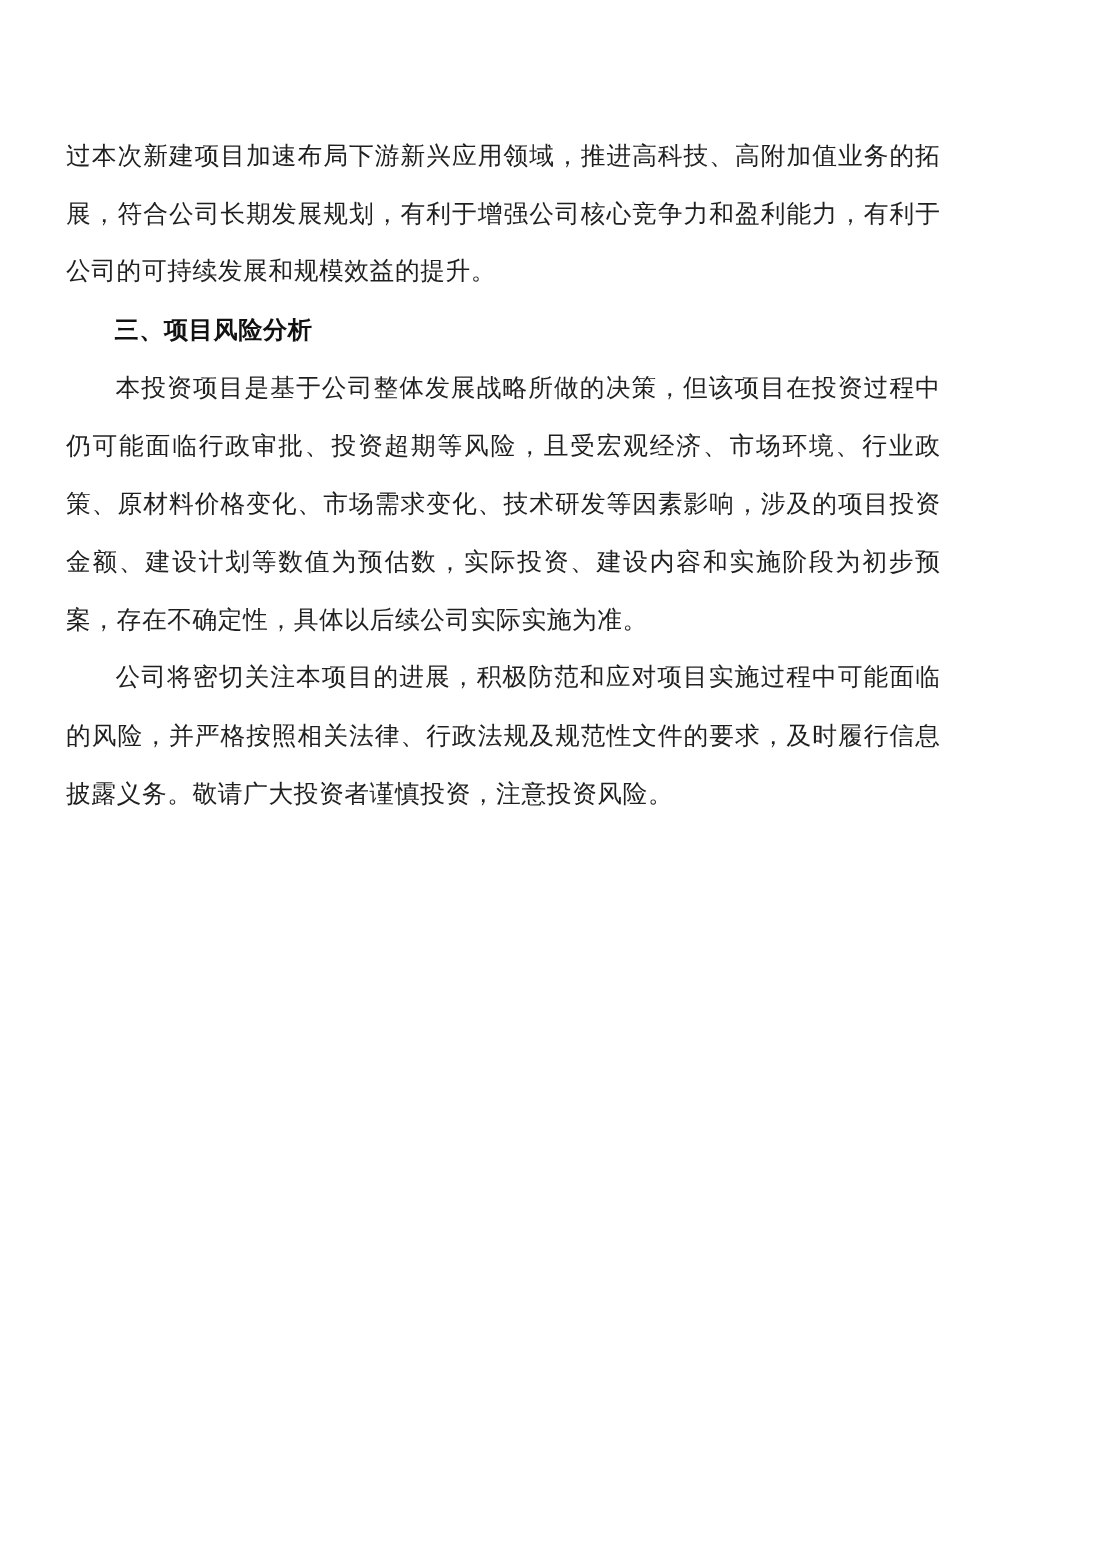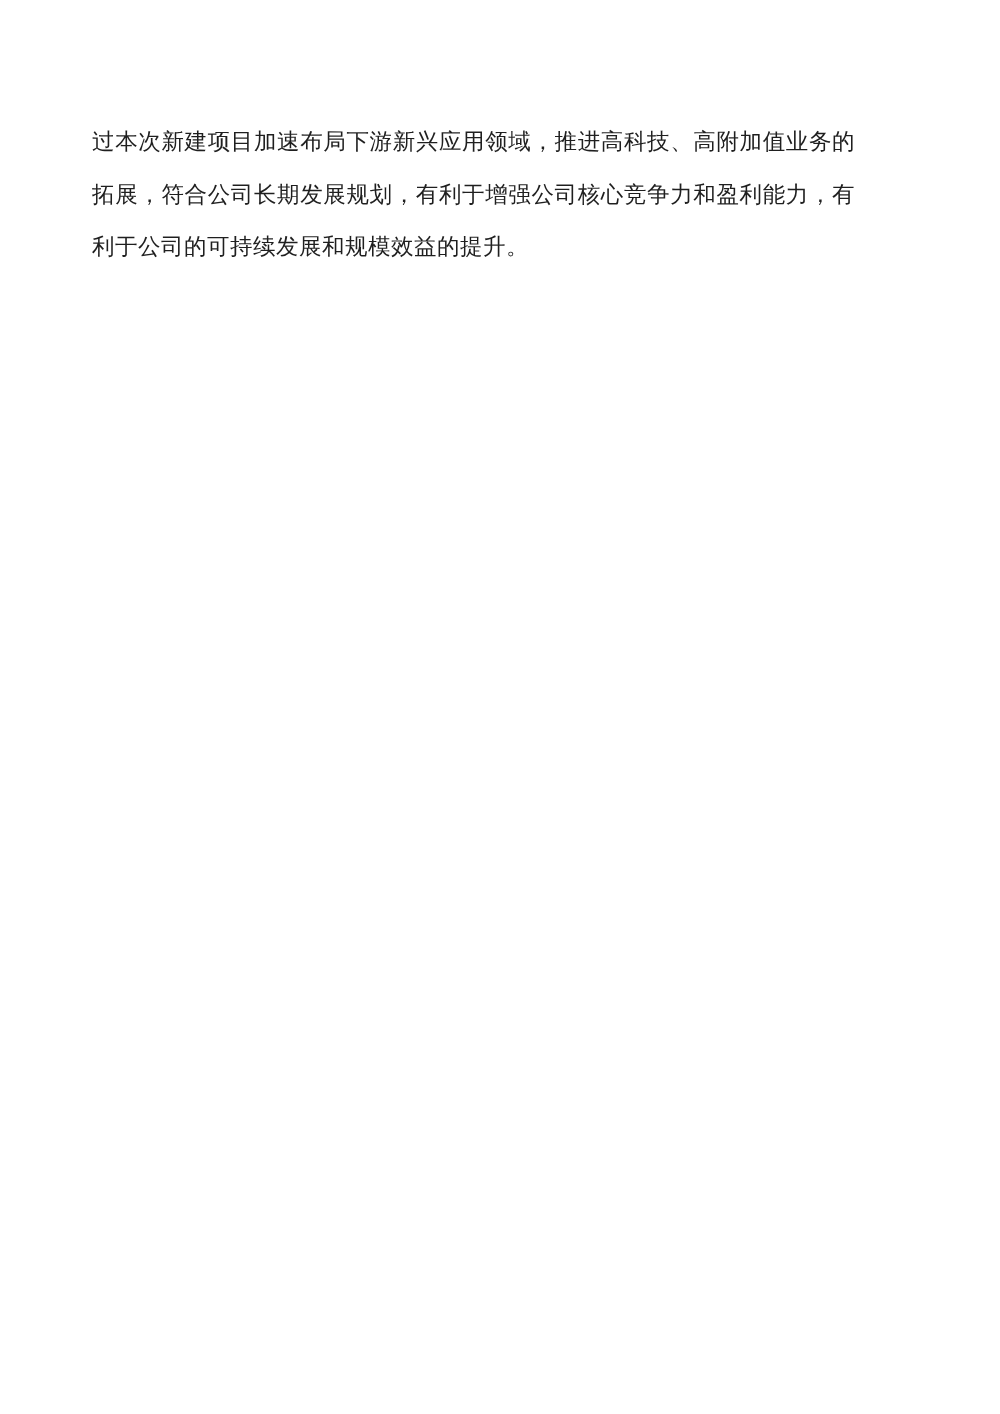--- a/index.html
+++ b/index.html
@@ -6,21 +6,21 @@
     margin: 0;
     padding: 0;
     background: #ffffff;
   }
   .page {
     position: relative;
     width: 1000px;
     height: 1414px;
     background: #ffffff;
     box-sizing: border-box;
-    padding: 116px 145px 0 92px;
+    padding: 116px 145px 0 60px;
     overflow: hidden;
   }
   .doc-text p {
     margin: 0;
     font-family: "Liberation Serif", "DejaVu Serif", serif;
     font-size: 22.5px;
     line-height: 52.7px;
     color: #1f1f1f;
     text-align: justify;
     letter-spacing: 0.5px;
@@ -35,14 +35,17 @@
     font-size: 22px;
     color: #111111;
   }
 </style>
 </head>
 <body>
 
 <div class="page">
   <div class="doc-text">
     <p>过本次新建项目加速布局下游新兴应用领域，推进高科技、高附加值业务的拓展，符合公司长期发展规划，有利于增强公司核心竞争力和盈利能力，有利于公司的可持续发展和规模效益的提升。</p>
+    <p class="heading">三、项目风险分析</p>
+    <p class="indent">本投资项目是基于公司整体发展战略所做的决策，但该项目在投资过程中仍可能面临行政审批、投资超期等风险，且受宏观经济、市场环境、行业政策、原材料价格变化、市场需求变化、技术研发等因素影响，涉及的项目投资金额、建设计划等数值为预估数，实际投资、建设内容和实施阶段为初步预案，存在不确定性，具体以后续公司实际实施为准。</p>
+    <p class="indent">公司将密切关注本项目的进展，积极防范和应对项目实施过程中可能面临的风险，并严格按照相关法律、行政法规及规范性文件的要求，及时履行信息披露义务。敬请广大投资者谨慎投资，注意投资风险。</p>
   </div>
 </div>
 
 </body></html>

